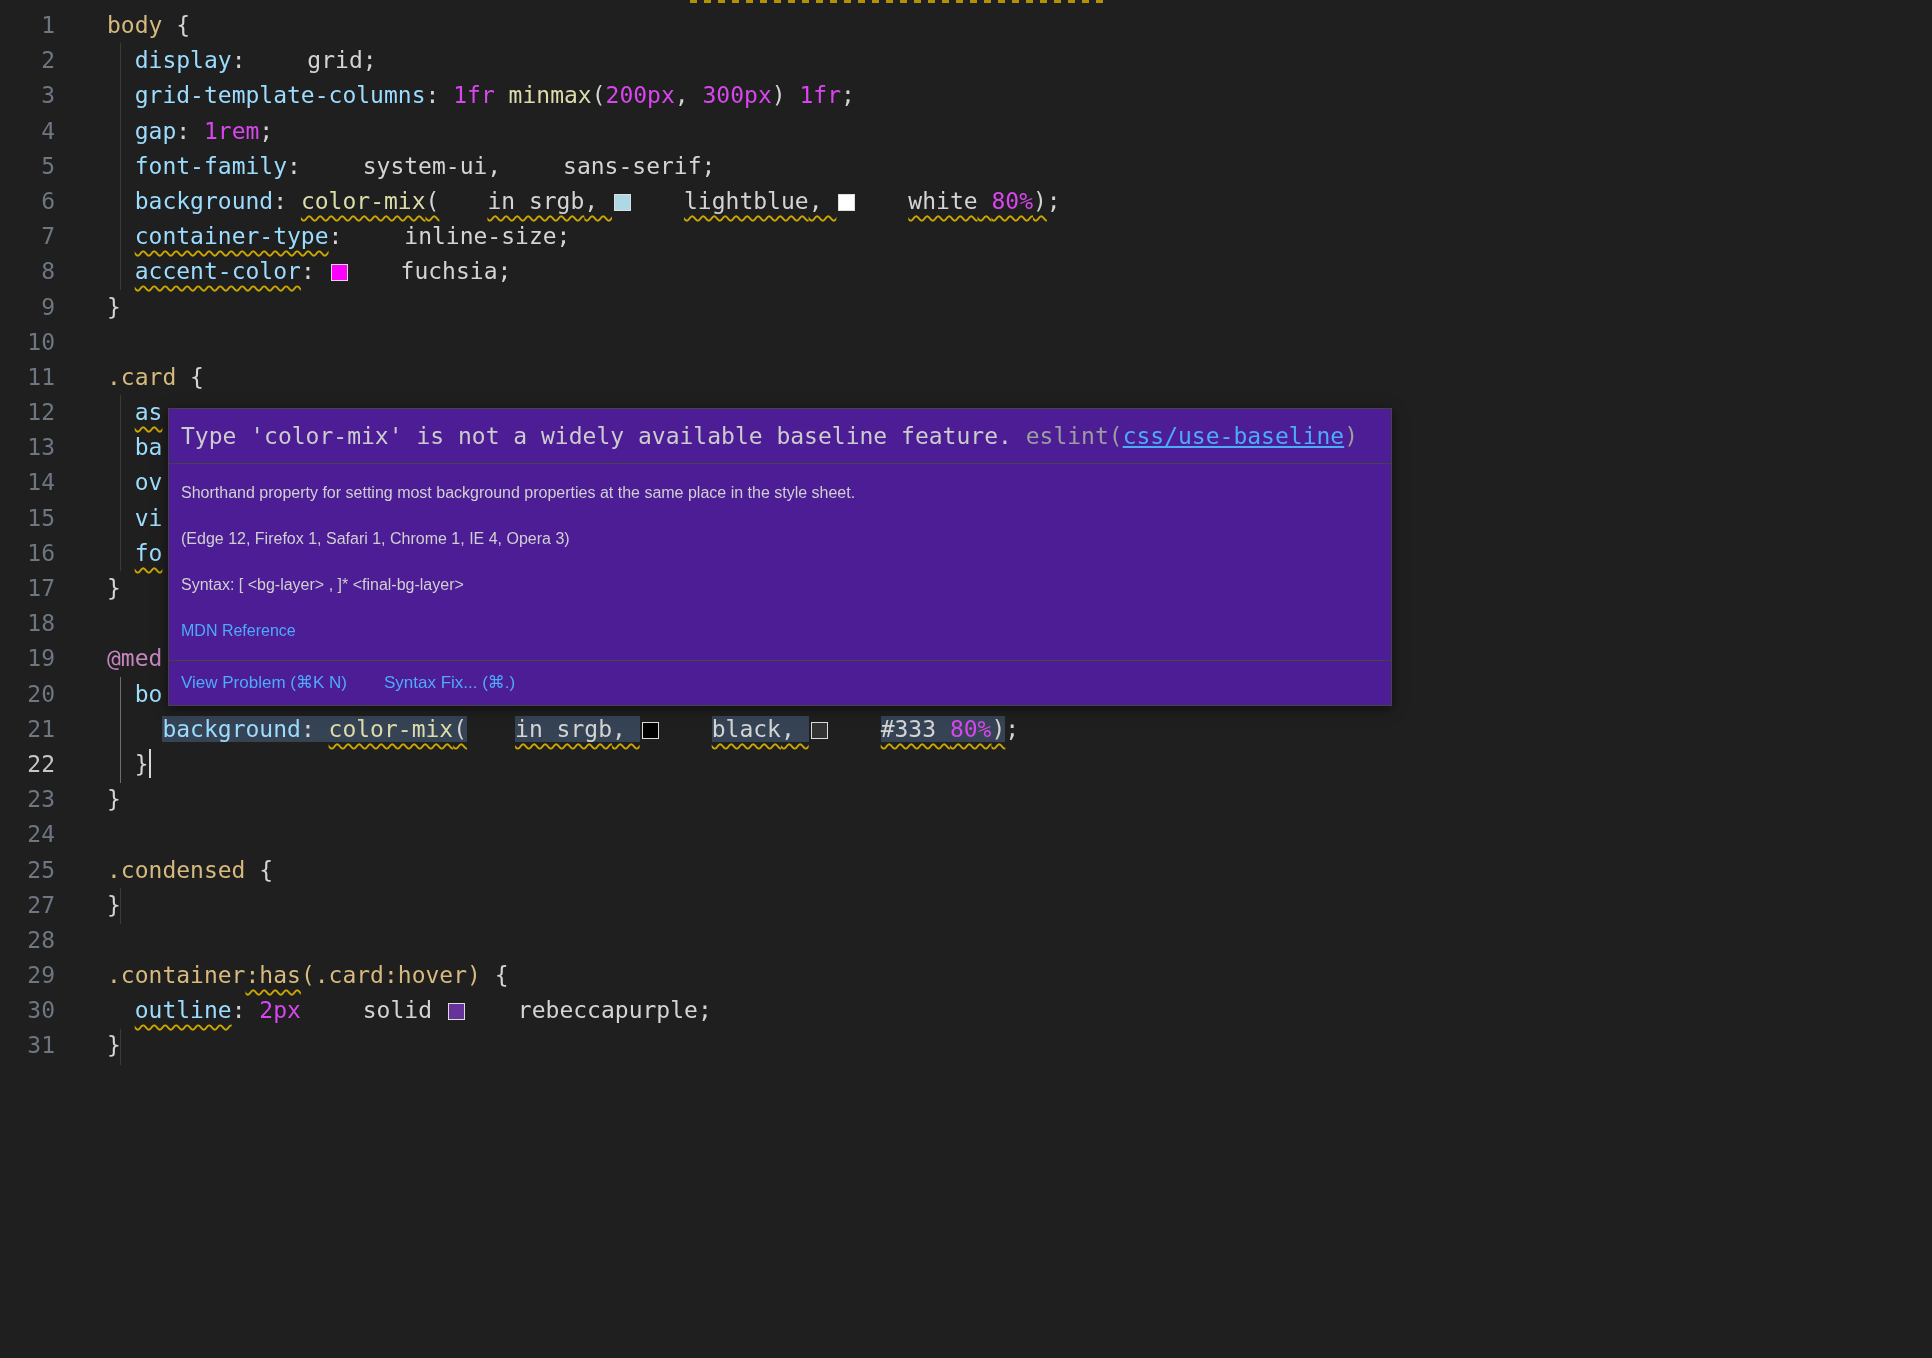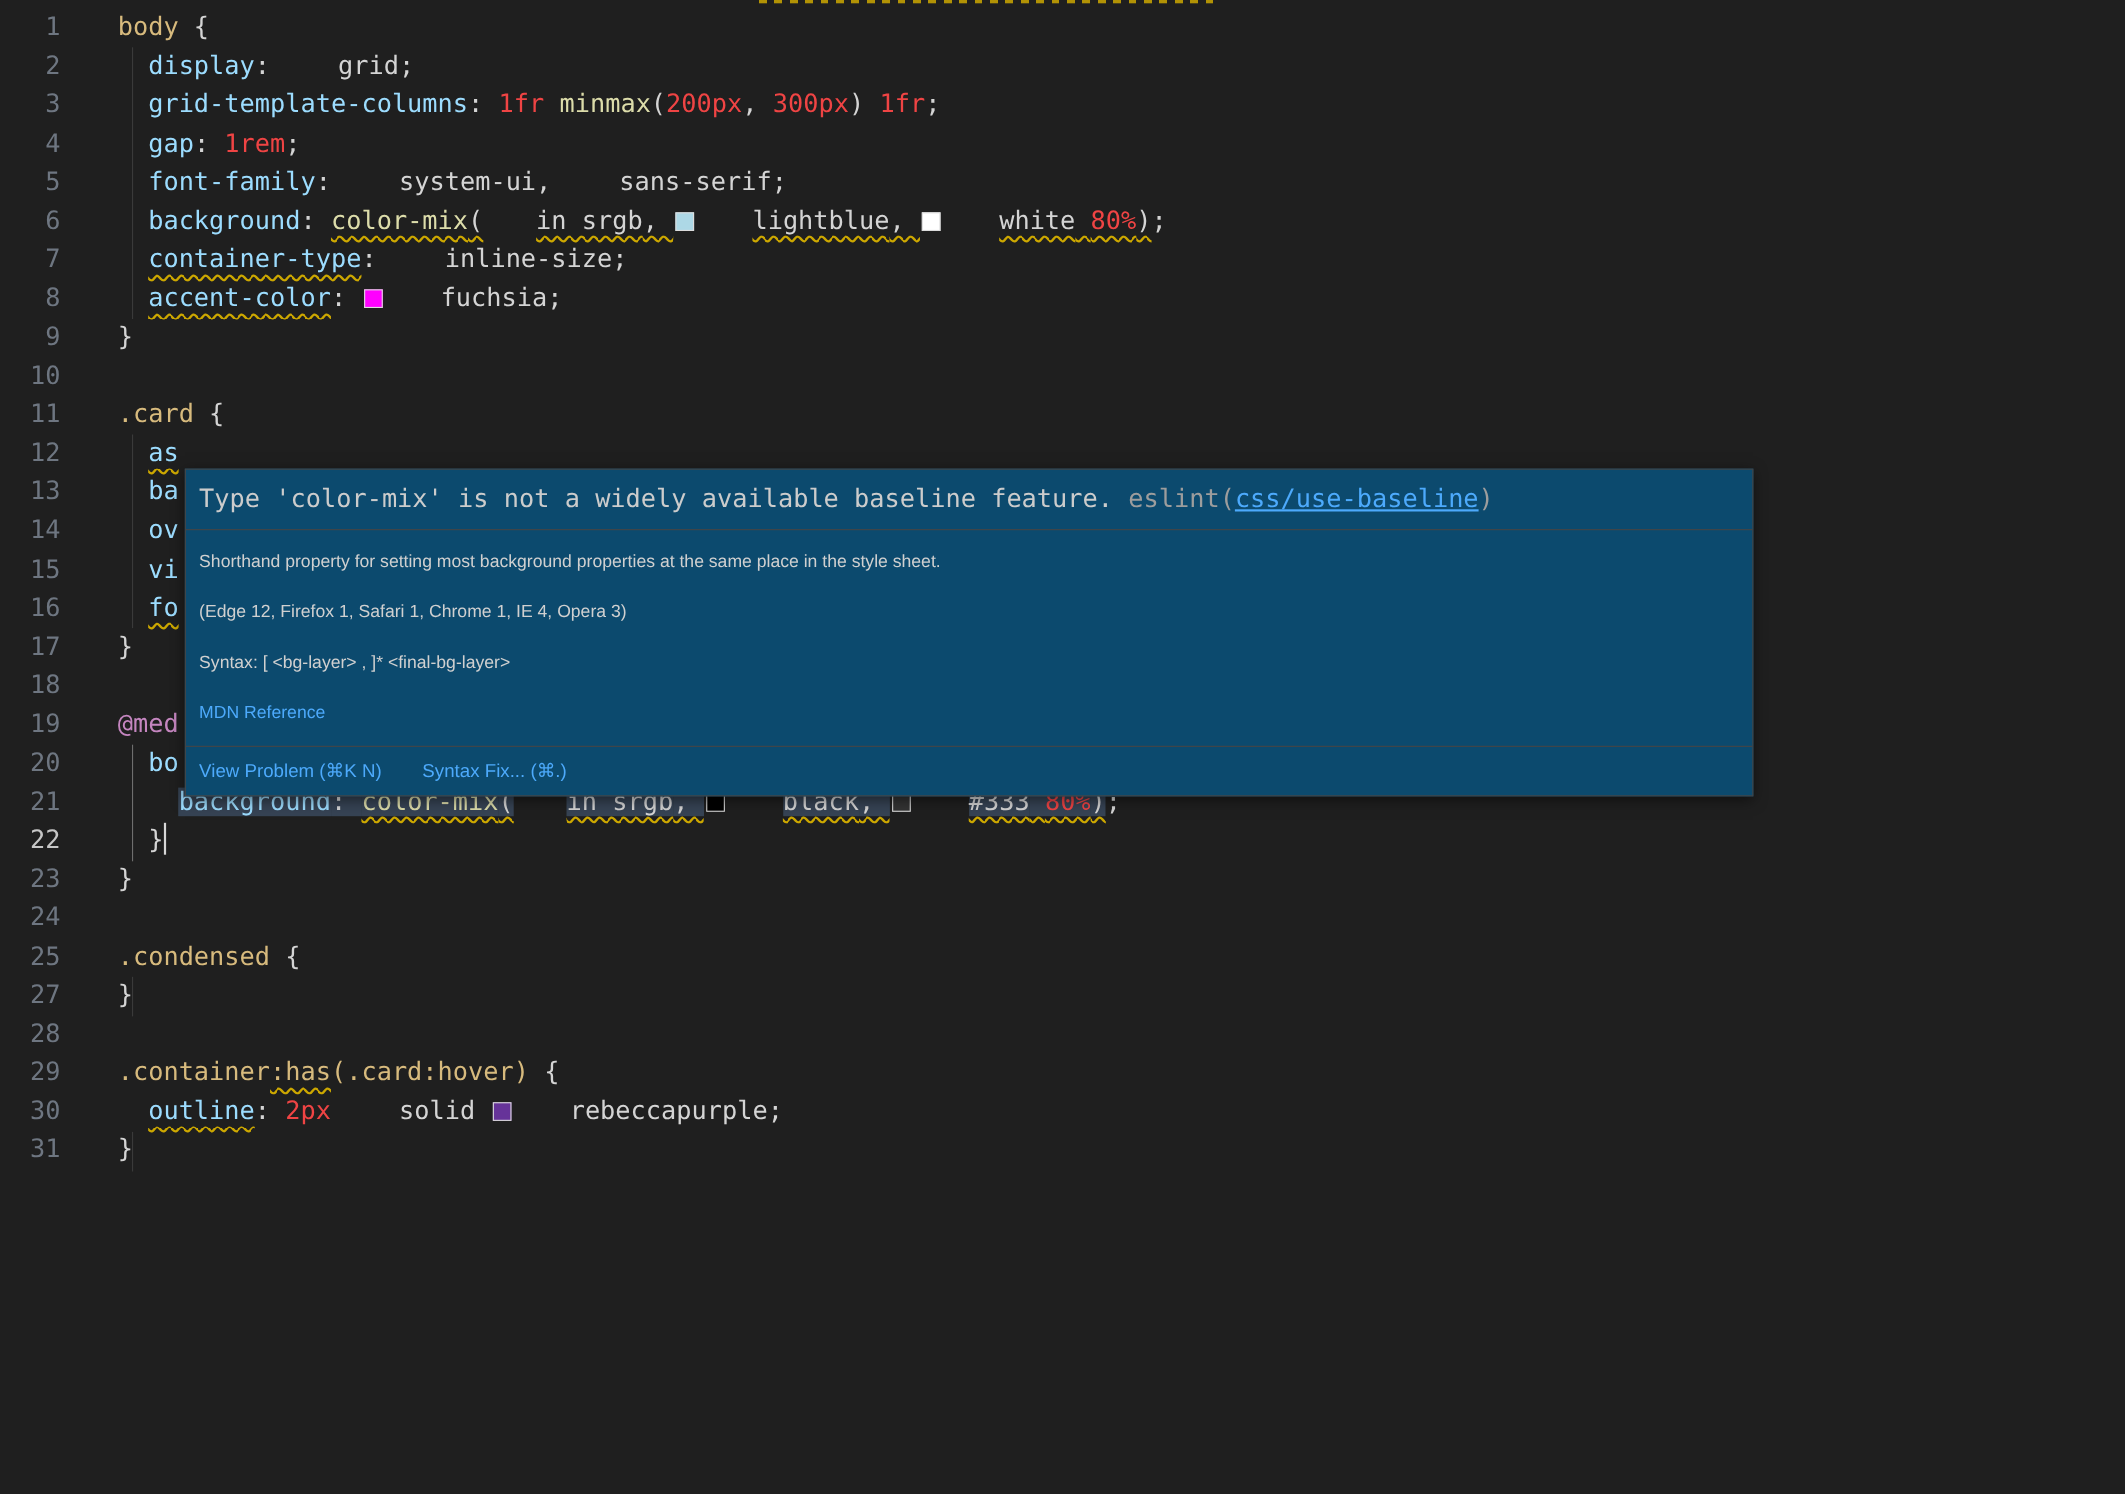--- a/index.html
+++ b/index.html
@@ -14,21 +14,21 @@
   .line { display:flex; height:35.2px; line-height:35.2px; font-size:23px; white-space:pre; position:relative; }
   .gutter { width:55px; text-align:right; color:var(--line-number,#6e7681); flex:none; user-select:none; }
   .gutter.active { color:var(--line-number-active,#c6c6c6); }
   .code { margin-left:52px; color:#d4d4d4; white-space:pre; }
 
   .tok-sel   { color:#d7ba7d; }
   .tok-prop  { color:#9cdcfe; }
   .tok-punc  { color:#d4d4d4; }
   .tok-val   { color:#d4d4d4;margin-left:48px; }
   .tok-fn    { color:#dcdcaa; }
-  .tok-num   { color:#ef4444; }
+  .tok-num   { color:#d946ef; }
   .tok-at    { color:#c586c0; }
   .tok-plain { color:#d4d4d4; }
 
   .squig {
     text-decoration-line: underline;
     text-decoration-style: wavy;
     text-decoration-color: var(--warning-squiggle, #cca700);
     text-decoration-thickness: 1.6px;
     text-underline-offset: 6px;
     text-decoration-skip-ink: none;
@@ -48,25 +48,24 @@
   .guide { position:absolute; width:1px; background:#3a3a3a; }
   .guide.bright { background:#6e6e6e; }
 
   .top-squiggle {
     position:absolute; top:0; height:3px;
     background: repeating-linear-gradient(90deg, var(--warning-squiggle,#cca700) 0 7px, transparent 7px 14px);
     opacity:.85;
   }
 
   .tooltip {
-    position:absolute; left:168px; top:408px; width:1426px;
-    background:#0c4a6e; border:1px solid #454545;
+    position:absolute; left:168px; top:408px; width:1224px;
+    background:#4c1d95; border:1px solid #454545;
     box-shadow:0 3px 12px rgba(0,0,0,0.5);
     z-index:5;
-    margin-top:18px;
   }
   .tt-problem {
     padding:13px 12px;
     font-family:"DejaVu Sans Mono", monospace;
     font-size:23px; line-height:28px; color:#cccccc;
   }
   .tt-src { color:#9d9d9d; }
   .tt-link { color:var(--link,#4daafc); cursor:pointer; text-decoration:none; }
   .tt-link.ul { text-decoration:underline; }
   .tt-docs {

